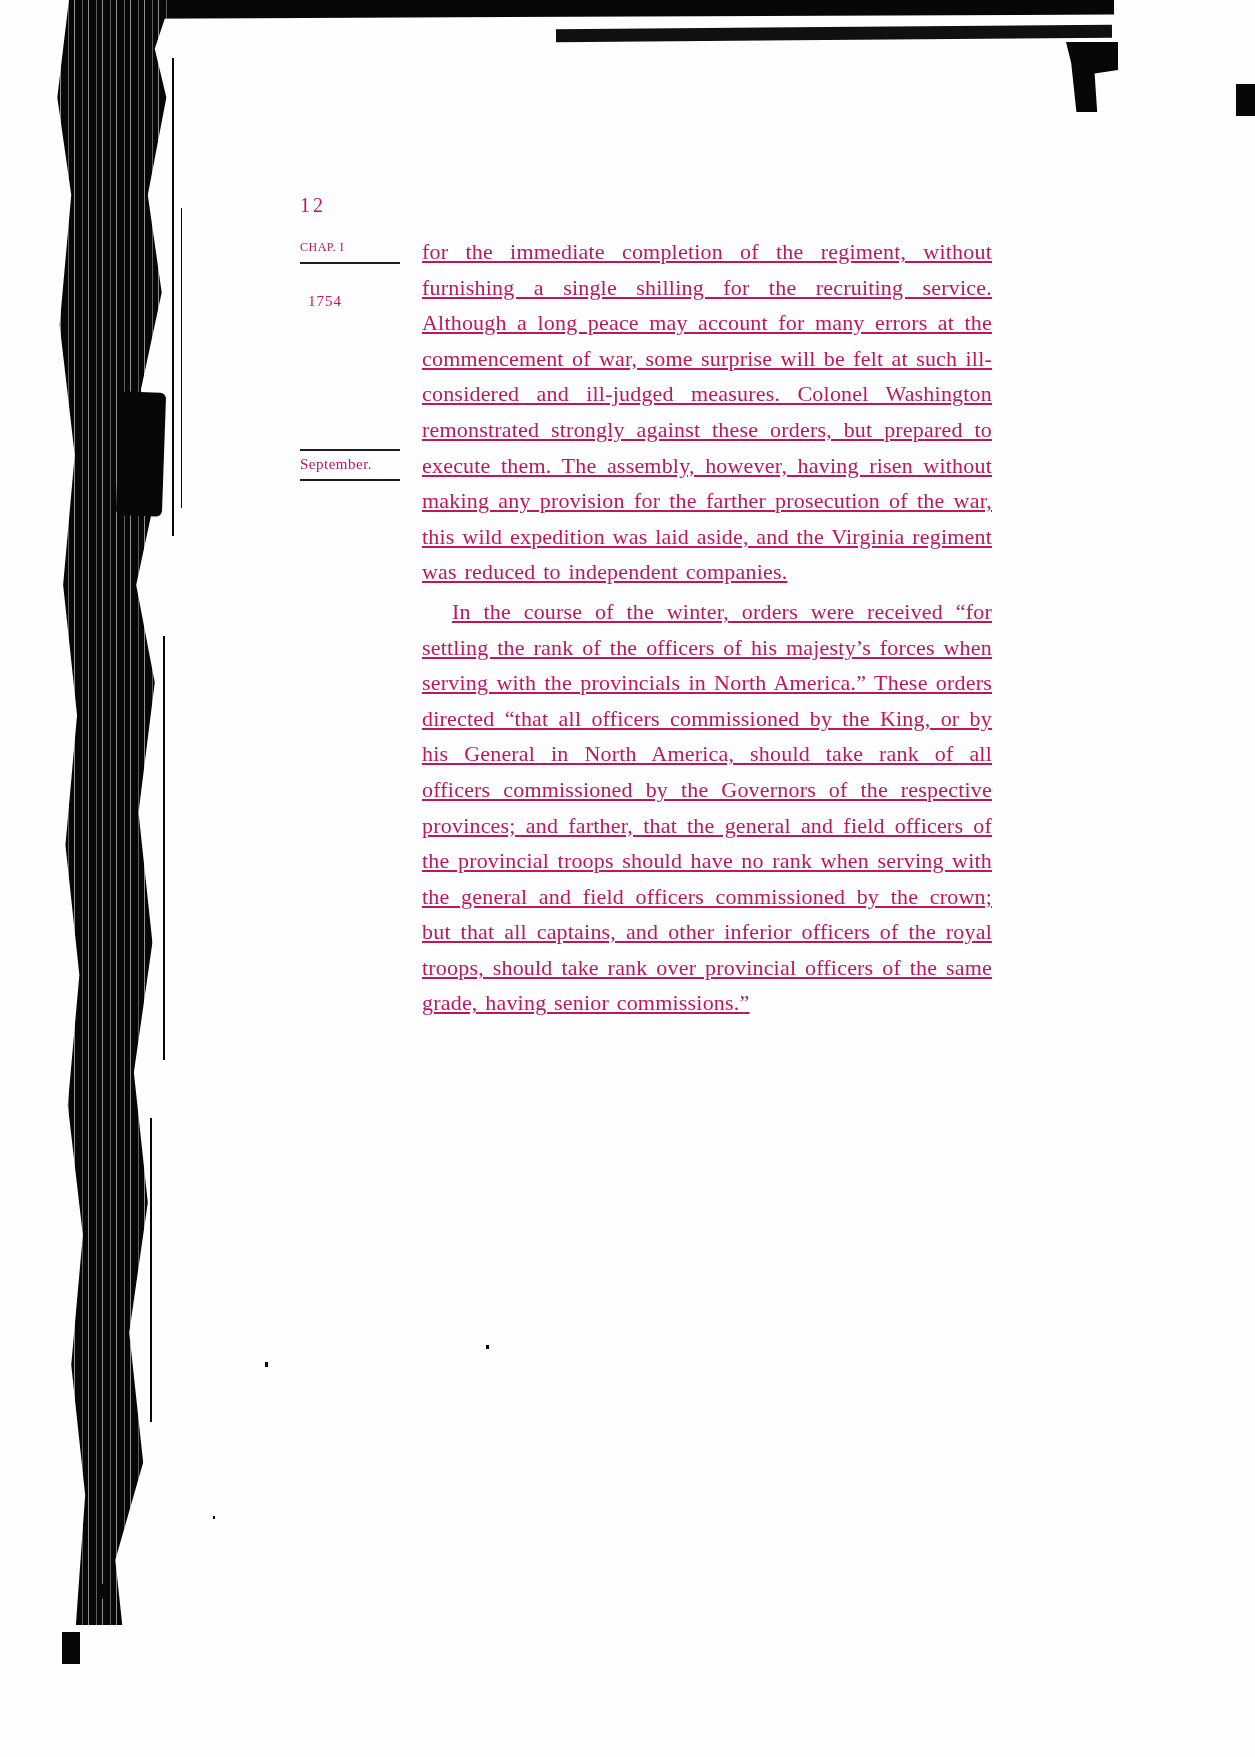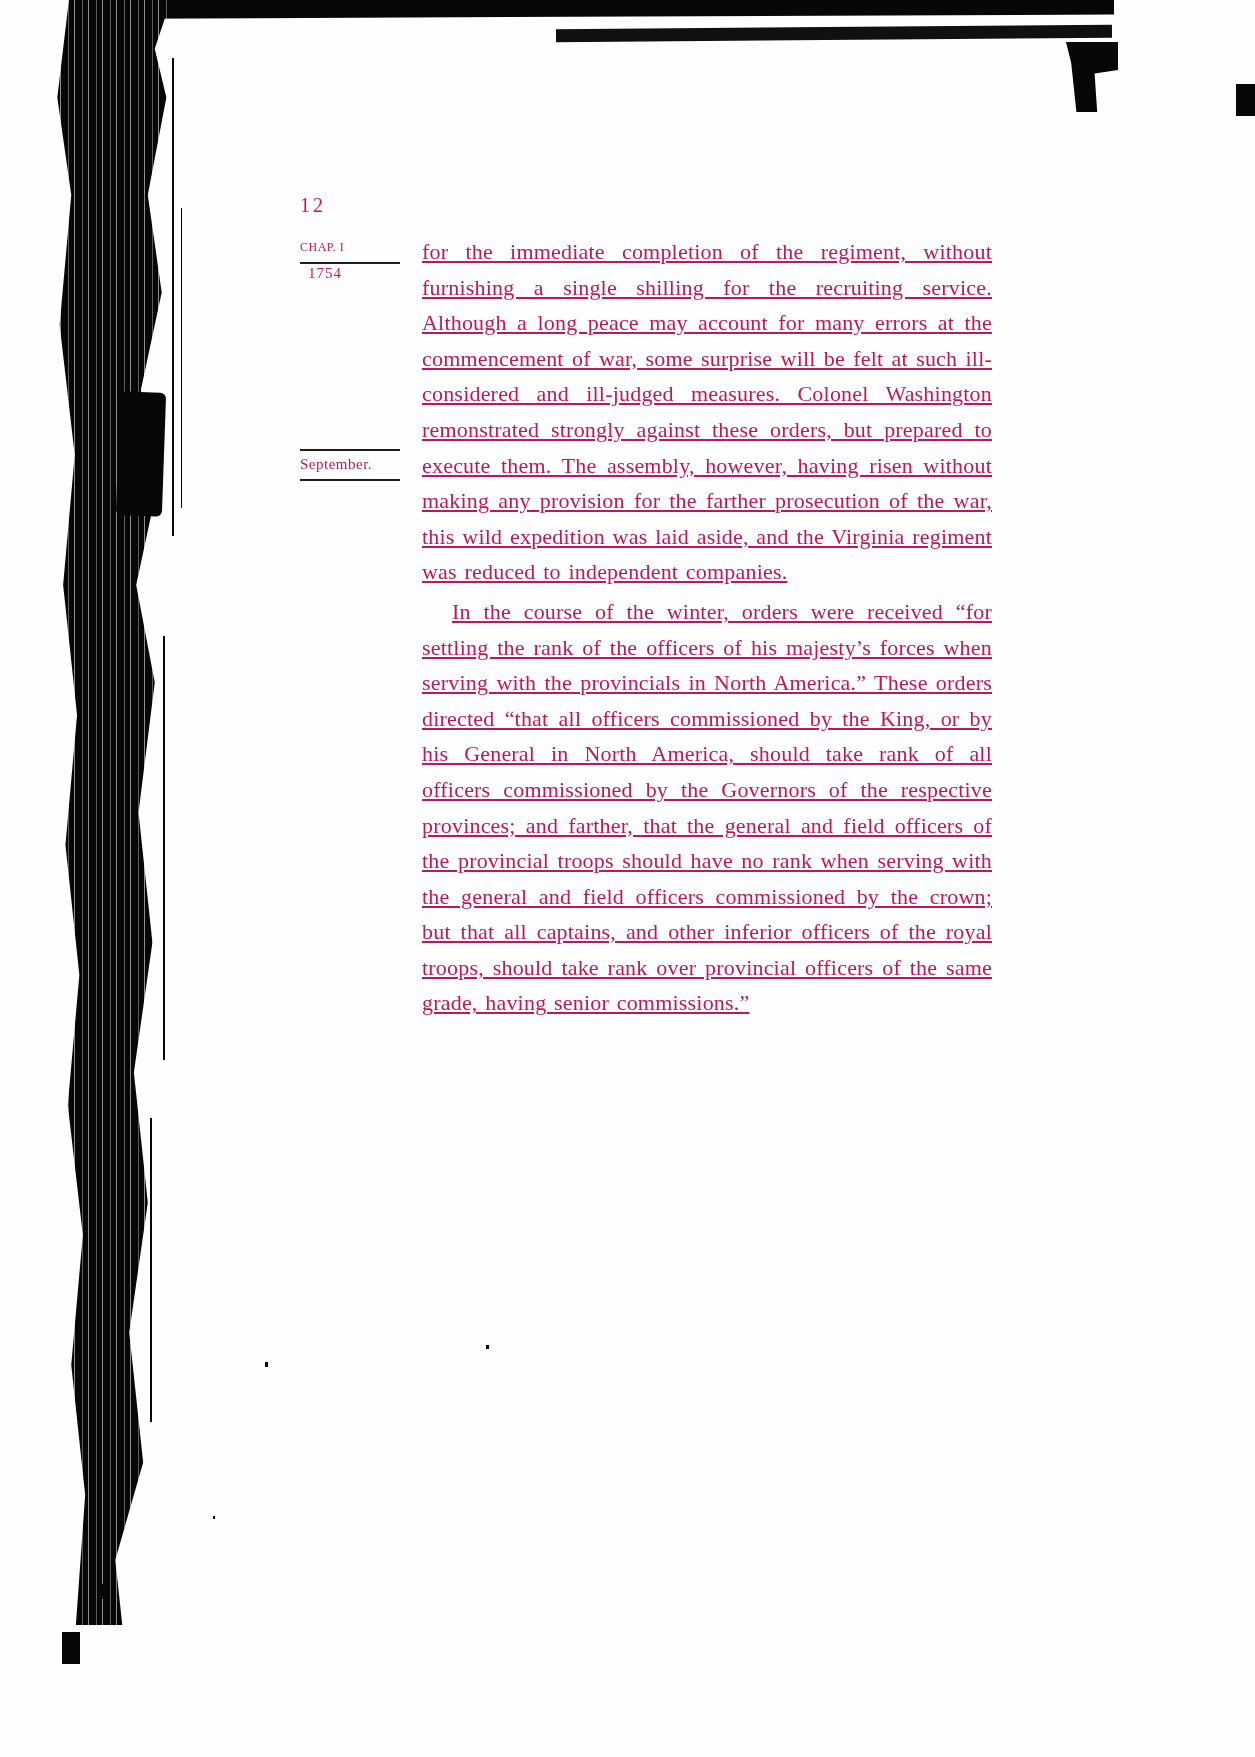--- a/index.html
+++ b/index.html
@@ -77,21 +77,21 @@
   }
 
   .margin-note {
     position:absolute; left:300px; width:100px;
     font-size:12px; letter-spacing:0.5px;
   }
   .note-chapter {
     top:240px; font-variant:small-caps;
     padding-bottom:7px; border-bottom:2px solid #1e1e1e;
   }
-  .note-year { top:265px; font-size:15px; letter-spacing:1px; padding-left:8px; }
+  .note-year { top:293px; font-size:15px; letter-spacing:1px; padding-left:8px; }
   .note-month {
     top:449px; font-size:15px;
     border-top:2px solid #1e1e1e; border-bottom:2px solid #1e1e1e;
     padding:5px 0 6px 0;
   }
 
   .body-text {
     position:absolute; left:418px; top:230px; width:578px;
     font-size:22px; line-height:35.6px;
     text-align:justify; word-spacing:2px; letter-spacing:0.2px;

